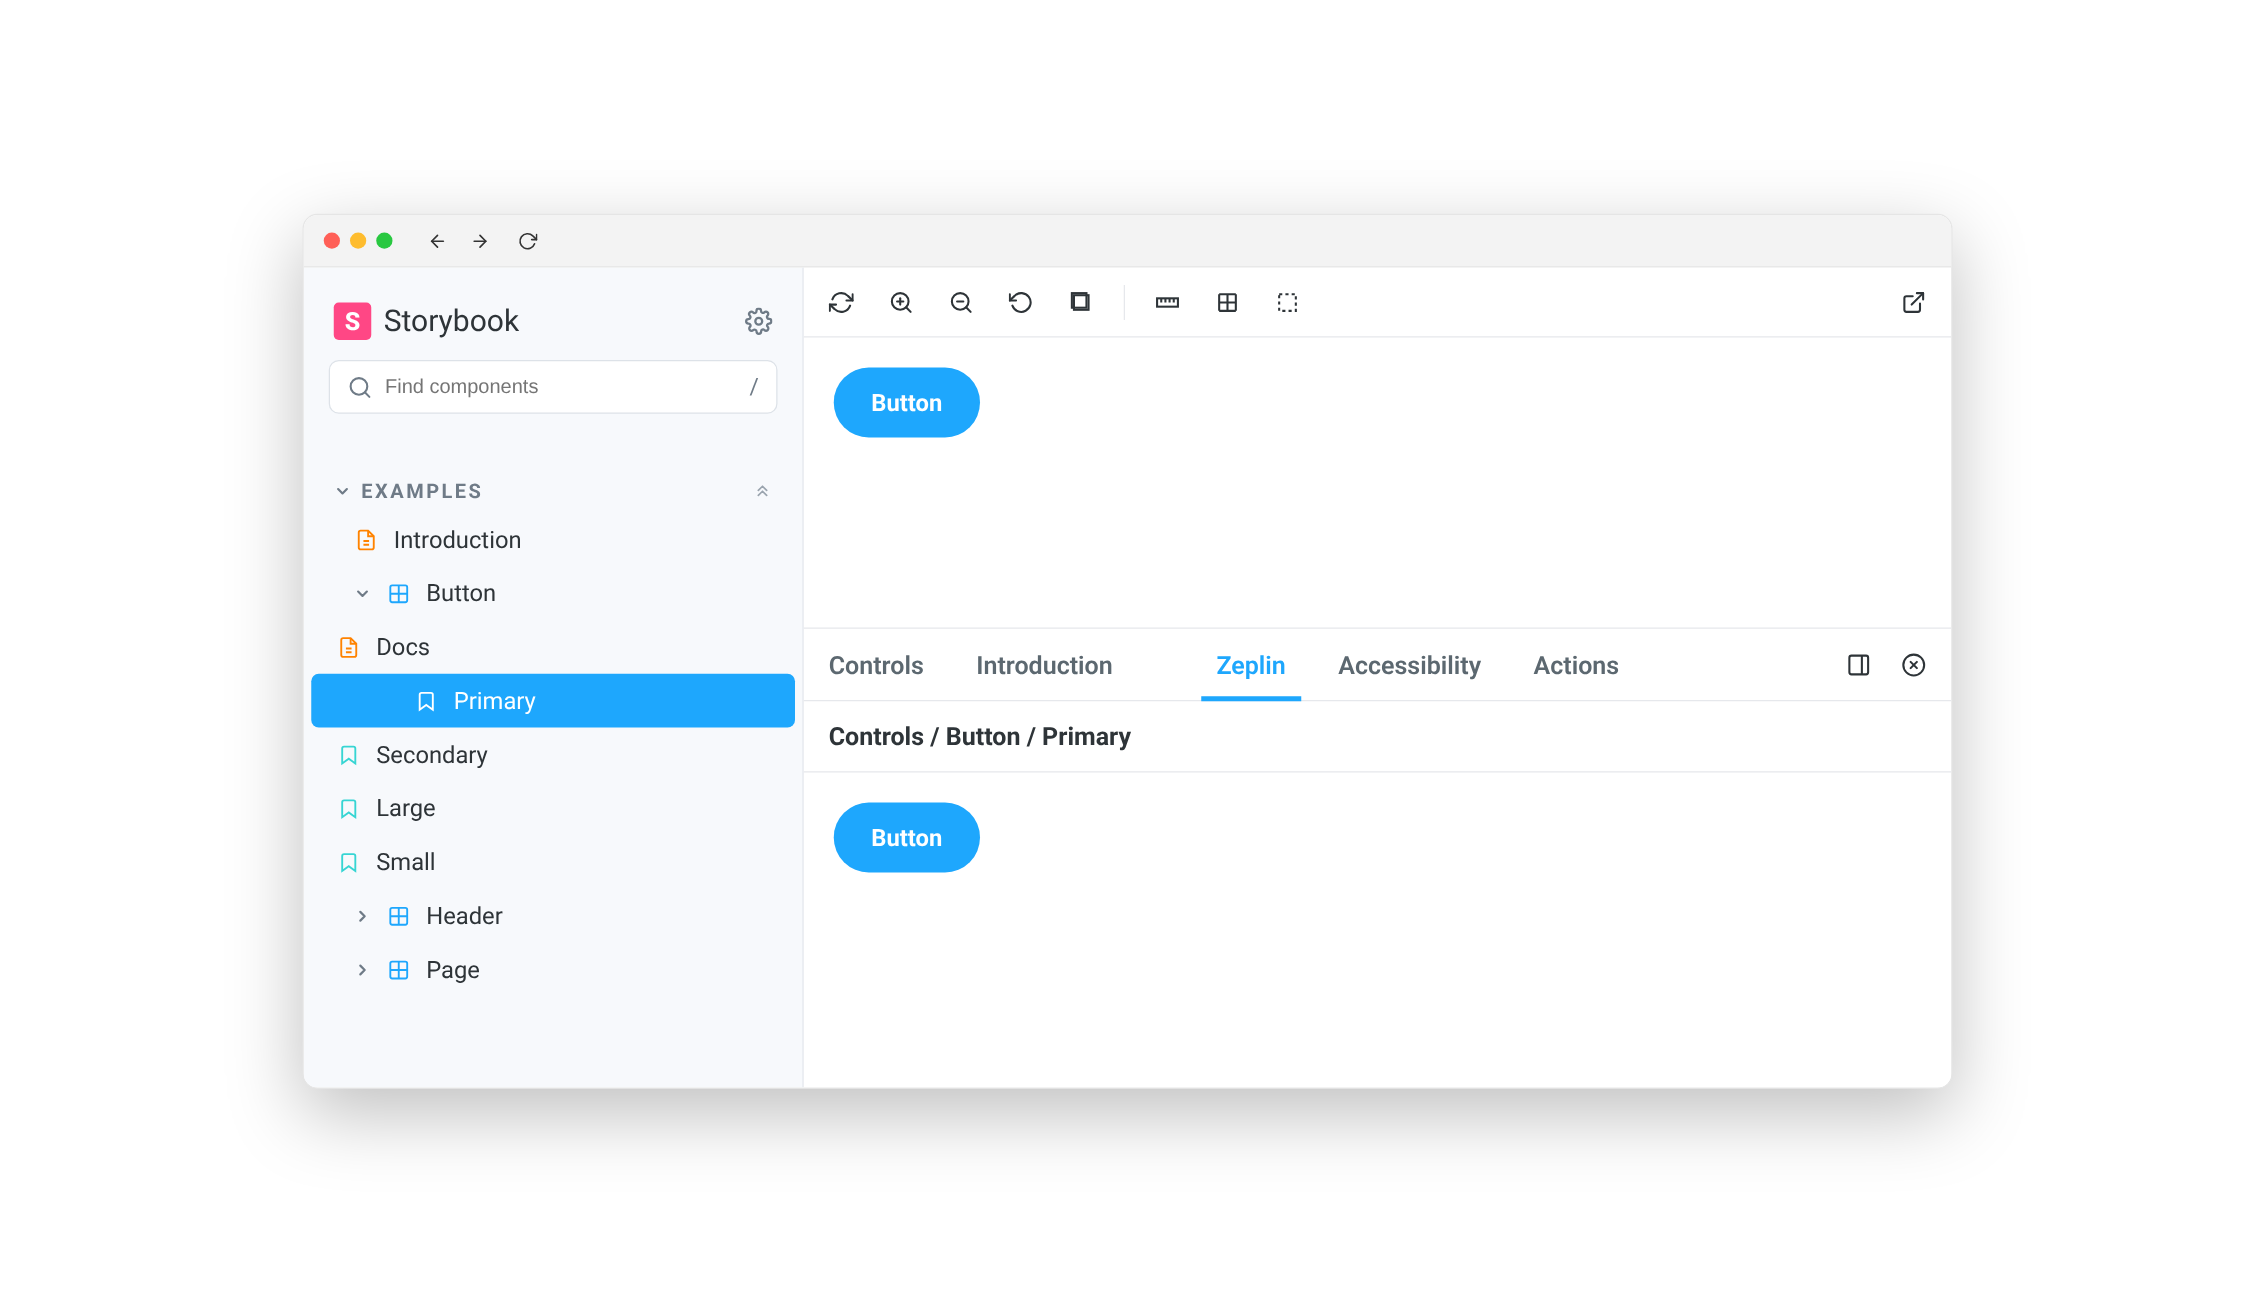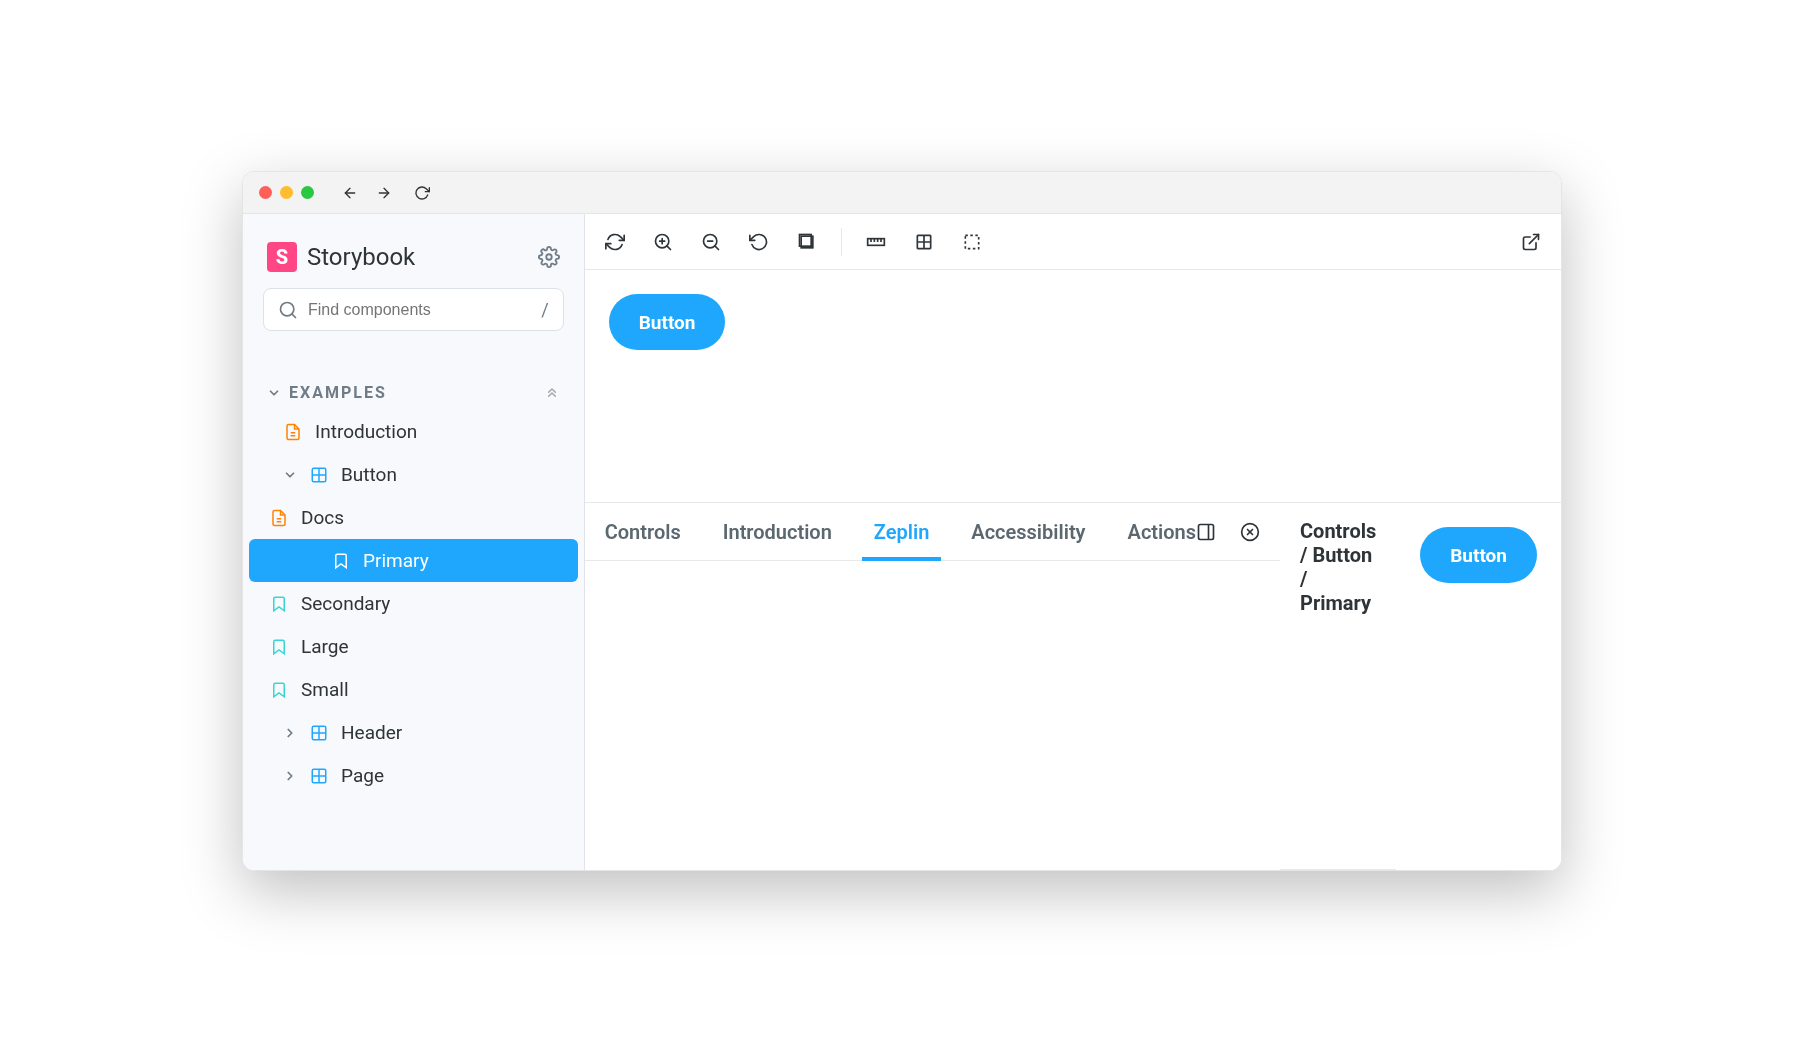--- a/index.html
+++ b/index.html
@@ -41,25 +41,25 @@
   .story-icon { color: #37d5d3; }
   .icon-wrap { width: 20px; height: 20px; display: flex; align-items: center; justify-content: center; flex-shrink: 0; }
   .main { flex: 1; display: flex; flex-direction: column; background: #fff; }
   .toolbar { height: 56px; border-bottom: 1px solid #e6e8ec; display: flex; align-items: center; padding: 0 20px; color: #2e3438; }
   .toolbar-group { display: flex; align-items: center; gap: 28px; }
   .toolbar-divider { width: 1px; height: 28px; background: #e6e8ec; margin: 0 24px; }
   .toolbar-spacer { flex: 1; }
   .toolbar svg { width: 20px; height: 20px; }
   .canvas-area { flex: 0 0 232px; padding: 24px; }
   .preview-button { display: inline-flex; align-items: center; justify-content: center; height: 56px; padding: 0 30px; background: #1ea7fd; color: #fff; border-radius: 28px; font-weight: 700; font-size: 19px; cursor: pointer; }
-  .panel { border-top: 1px solid #e6e8ec; flex: 1; display: flex; flex-direction: row; }
+  .panel { border-top: 1px solid #e6e8ec; flex: 1; display: flex; flex-direction: column; }
   .panel-tabs { height: 58px; display: flex; align-items: center; padding: 0 20px; border-bottom: 1px solid #e6e8ec; }
   .tabs-row { display: flex; gap: 42px; height: 100%; align-items: center; }
   .tab { color: #5c6870; font-size: 20px; font-weight: 600; cursor: pointer; height: 100%; display: flex; align-items: center; position: relative; }
-  .tab.active { color: #1ea7fd; }
+  .tab.active { color: #1ea7fd; margin-left: 41px; }
   .tab.active::after { content: ""; position: absolute; left: -12px; right: -12px; bottom: -1px; height: 4px; background: #1ea7fd; }
   .panel-actions { display: flex; gap: 24px; margin-left: auto; color: #2e3438; }
   .panel-actions svg { width: 20px; height: 20px; }
   .breadcrumb-bar { padding: 16px 20px; border-bottom: 1px solid #e6e8ec; font-size: 20px; font-weight: 700; color: #2e3438; }
   .panel-body { padding: 24px; }
   svg { display: block; }
 </style>
 </head>
 <body>
 

